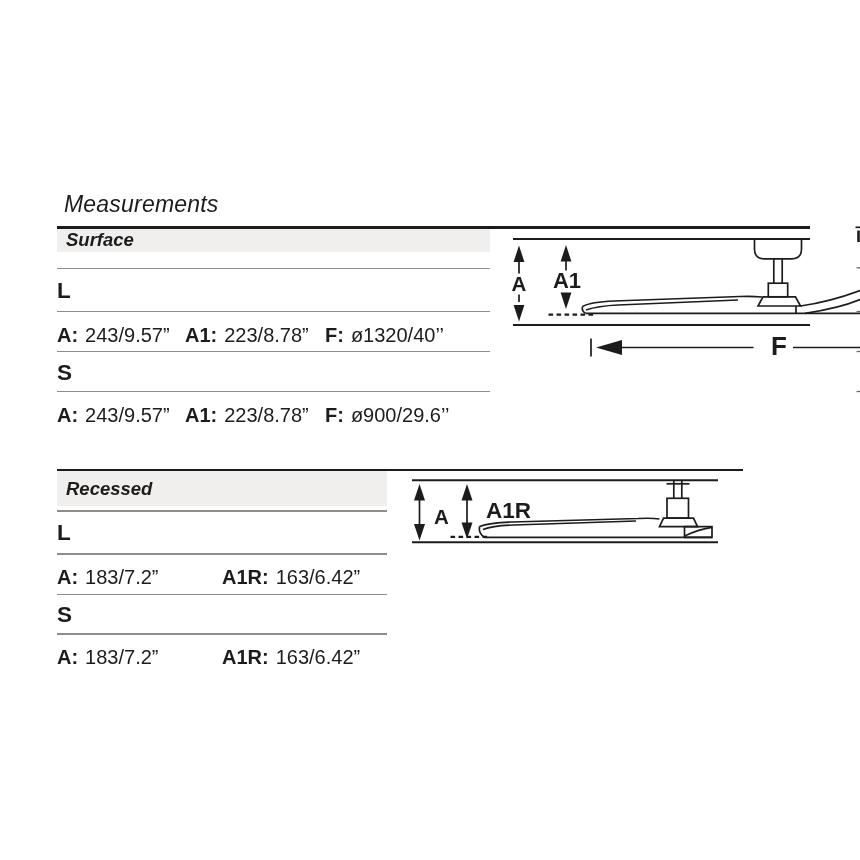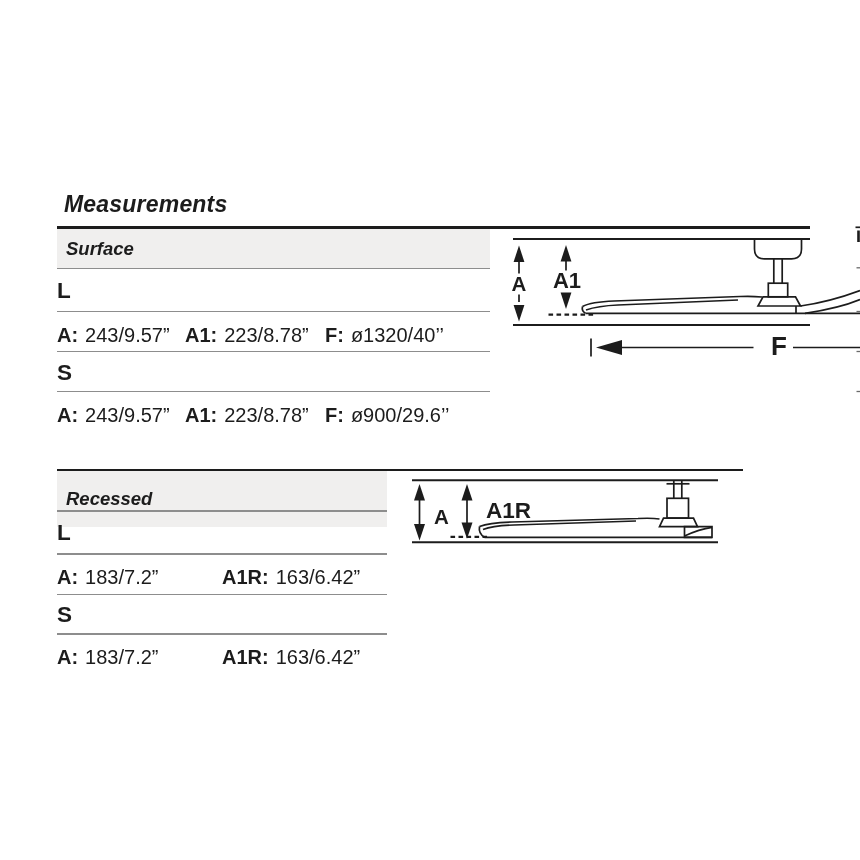--- a/index.html
+++ b/index.html
@@ -2,21 +2,21 @@
 <html><head>
 <meta charset="utf-8">
 <style>
   html,body{margin:0;padding:0;background:#fff;}
   .page{
     position:relative;width:860px;height:860px;background:#ffffff;overflow:hidden;
     font-family:"Liberation Sans",sans-serif;color:#1c1c1c;
   }
   .abs{position:absolute;white-space:nowrap;}
   .title{
-    left:64px;top:191px;font-size:23px;font-weight:bold;font-style:italic;letter-spacing:.2px;
+    left:64px;top:191px;font-size:23px;font-weight:normal;font-style:italic;letter-spacing:.2px;
   }
   .rule-black{position:absolute;height:2.6px;background:#1c1c1c;}
   .hair{position:absolute;height:1.6px;background:#8d8d8d;}
   .bar{position:absolute;background:#f0efee;display:flex;align-items:center;}
   .bar span{padding-left:9px;font-size:18.5px;font-weight:bold;font-style:italic;}
   .size-heading{position:absolute;left:57px;font-size:22.5px;font-weight:bold;line-height:1;}
   .cell{position:absolute;font-size:20px;line-height:1.15;}
   .cell b{font-weight:bold;margin-right:7px;}
   .overlay{position:absolute;left:0;top:0;width:860px;height:860px;pointer-events:none;}
   .overlay path,.overlay rect,.overlay line{stroke:#1c1c1c;fill:none;stroke-width:1.7;}
@@ -30,21 +30,21 @@
 </style>
 </head>
 <body>
 
 <div class="page">
 
   <div class="abs title">Measurements</div>
 
   <div class="rule-black" style="left:57px;top:226px;width:753px;"></div>
 
-  <div class="bar" style="left:57px;top:228.6px;width:433px;height:40px;">
+  <div class="bar" style="left:57px;top:228.6px;width:433px;height:23px;">
     <span>Surface</span>
   </div>
   <div class="hair" style="left:57px;top:267.6px;width:433px;"></div>
 
   <div class="size-heading" style="top:280px;">L</div>
   <div class="hair" style="left:57px;top:310.5px;width:433px;"></div>
 
   <div>
     <div class="cell" style="left:57px;top:324px;">
       <b>A:</b><span>243/9.57”</span>
@@ -68,21 +68,21 @@
     <div class="cell" style="left:185px;top:404px;">
       <b>A1:</b><span>223/8.78”</span>
     </div>
     <div class="cell" style="left:325px;top:404px;">
       <b>F:</b><span>ø900/29.6’’</span>
     </div>
   </div>
 
   <div class="rule-black" style="left:57px;top:468.8px;width:686px;"></div>
 
-  <div class="bar" style="left:57px;top:471.4px;width:330px;height:56px;">
+  <div class="bar" style="left:57px;top:471.4px;width:330px;height:35px;">
     <span>Recessed</span>
   </div>
   <div class="hair" style="left:57px;top:510px;width:330px;"></div>
 
   <div class="size-heading" style="top:522px;">L</div>
   <div class="hair" style="left:57px;top:553px;width:330px;"></div>
 
   <div>
     <div class="cell" style="left:57px;top:566px;">
       <b>A:</b><span>183/7.2”</span>

